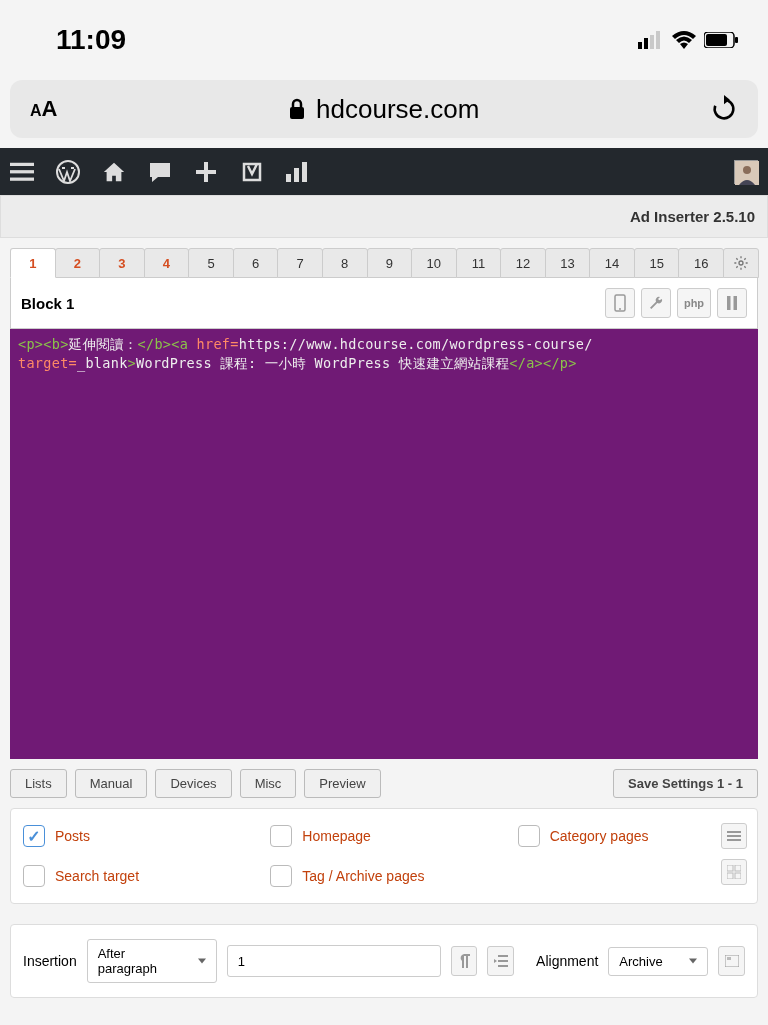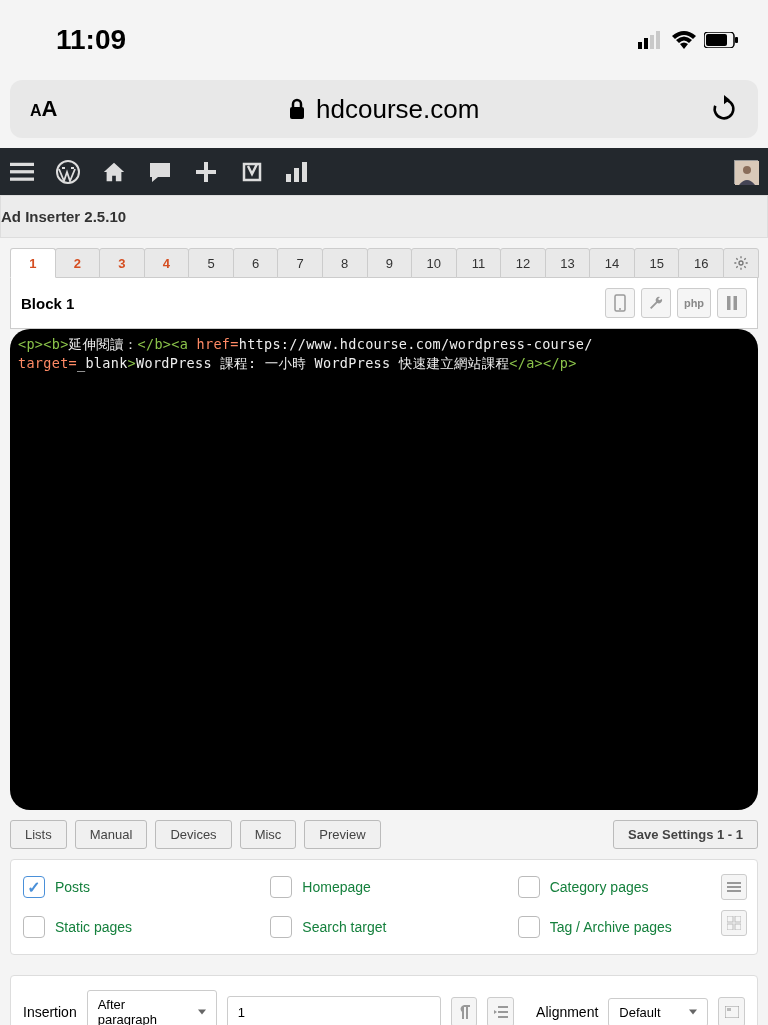--- a/index.html
+++ b/index.html
@@ -17,56 +17,56 @@
 .url-center { flex: 1; display: flex; justify-content: center; align-items: center; gap: 10px; font-size: 26px; font-weight: 500; }
 .url-reload svg { width: 28px; height: 28px; }
 
 
 .wp-admin-bar { background: #23282d; height: 47px; display: flex; align-items: center; padding: 0 10px; gap: 22px; }
 .wp-admin-bar .icon { color: #ddd; fill: #ddd; width: 24px; height: 24px; display: flex; align-items: center; justify-content: center; }
 .wp-admin-bar .spacer { flex: 1; }
 .wp-avatar { width: 24px; height: 24px; background: #ccc; border: 1px solid #999; }
 
 
-.plugin-header { background: #ececec; border: 1px solid #ddd; height: 43px; display: flex; align-items: center; padding: 0 0; justify-content: flex-start; }
+.plugin-header { background: #ececec; border: 1px solid #ddd; height: 43px; display: flex; align-items: center; padding: 0 12px; justify-content: flex-end; }
 .plugin-title { font-size: 15px; font-weight: 600; color: #333; }
 .plugin-header-icons { display: flex; gap: 4px; }
 .header-icon-btn { width: 28px; height: 28px; border: 1px solid #ccc; background: #f5f5f5; border-radius: 3px; display: flex; align-items: center; justify-content: center; }
 
 
 .tabs-row { display: flex; padding: 10px 10px 0; gap: 0; }
 .tab { flex: 1; min-width: 0; height: 30px; background: #e9e9e9; border: 1px solid #ccc; display: flex; align-items: center; justify-content: center; font-size: 13px; color: #333; cursor: pointer; border-radius: 3px 3px 0 0; margin-right: -1px; }
 .tab.active { background: #fff; border-bottom-color: #fff; color: #d54e21; font-weight: 600; z-index: 2; position: relative; }
 .tab.red { color: #d54e21; font-weight: 600; }
 .tab.gear { flex: 0 0 36px; }
 
 
 .block-header { background: #fff; border: 1px solid #ccc; border-top: none; margin: 0 10px; padding: 10px 10px; display: flex; align-items: center; justify-content: space-between; gap: 38px; }
 .block-title { font-size: 15px; font-weight: 700; }
 .block-tools { display: flex; gap: 6px; }
 .tool-btn { width: 30px; height: 30px; border: 1px solid #ccc; background: #f5f5f5; border-radius: 3px; display: flex; align-items: center; justify-content: center; font-size: 11px; color: #888; }
 .tool-btn.php { width: 34px; font-weight: 600; }
 
 
-.code-editor { margin: 0 10px; background: #000000; height: 481px; padding: 6px 8px; font-family: "Menlo", "Consolas", monospace; font-size: 13.5px; color: #ccc; line-height: 1.4; word-wrap: break-word; overflow-wrap: break-word; letter-spacing: 0.3px; border-radius: 20px; }
+.code-editor { margin: 0 10px; background: #701a75; height: 430px; padding: 6px 8px; font-family: "Menlo", "Consolas", monospace; font-size: 13.5px; color: #ccc; line-height: 1.4; word-wrap: break-word; overflow-wrap: break-word; letter-spacing: 0.3px; }
 .cg { color: #8bc34a; }
 .cw { color: #eee; }
 .ca { color: #ff8a65; }
 .eq { color: #ff8a65; }
 
 
 .button-row { margin: 10px 10px 0; display: flex; gap: 8px; }
 .btn { padding: 6px 14px; background: #f0f0f0; border: 1px solid #bbb; border-radius: 3px; font-size: 13px; color: #444; cursor: pointer; }
 .button-row .spacer { flex: 1; }
 .btn-save { font-weight: 600; }
 
 
 .panel { margin: 10px 10px 0; background: #fff; border: 1px solid #ddd; border-radius: 4px; padding: 16px 12px; position: relative; }
 .check-grid { display: grid; grid-template-columns: 1fr 1fr 1fr; gap: 18px 20px; }
-.check-item { display: flex; align-items: center; gap: 10px; font-size: 14px; color: #15803d; }
+.check-item { display: flex; align-items: center; gap: 10px; font-size: 14px; color: #c2410c; }
 .checkbox { width: 22px; height: 22px; border: 1.5px solid #bbb; border-radius: 4px; display: flex; align-items: center; justify-content: center; background: #fff; }
 .checkbox.checked { border-color: #4a90d9; }
 .checkbox.checked::after { content: "✓"; color: #4a90d9; font-weight: bold; font-size: 16px; }
 .panel-side-icons { position: absolute; right: 10px; top: 14px; display: flex; flex-direction: column; gap: 10px; }
 .side-icon { width: 26px; height: 26px; border: 1px solid #ccc; border-radius: 3px; background: #f5f5f5; display: flex; align-items: center; justify-content: center; }
 
 
 .insertion-row { margin: 20px 10px 0; background: #fff; border: 1px solid #ddd; border-radius: 4px; padding: 14px 12px; display: flex; align-items: center; gap: 10px; font-size: 14px; }
 .select-box { position: relative; border: 1px solid #ccc; border-radius: 3px; background: #fff; padding: 6px 28px 6px 10px; font-size: 13px; min-width: 130px; }
 .select-box::after { content: ""; position: absolute; right: 10px; top: 50%; width: 0; height: 0; border-left: 4px solid transparent; border-right: 4px solid transparent; border-top: 5px solid #666; transform: translateY(-50%); }
@@ -244,24 +244,20 @@
     <label class="check-item">
         <span class="checkbox"></span>
         <span>Homepage</span>
       </label>
     <label class="check-item">
         <span class="checkbox"></span>
         <span>Category pages</span>
       </label>
     <label class="check-item">
         <span class="checkbox"></span>
-        <span>Static pages</span>
-      </label>
-    <label class="check-item">
-        <span class="checkbox"></span>
         <span>Search target</span>
       </label>
     <label class="check-item">
         <span class="checkbox"></span>
         <span>Tag / Archive pages</span>
       </label>
   </div>
   <div class="panel-side-icons">
     <div class="side-icon">
         <svg width="14" height="12" viewBox="0 0 14 12">
@@ -293,20 +289,20 @@
   <div class="mini-icon-btn">
       <svg width="14" height="12" viewBox="0 0 14 12">
         <rect x="4" y="0" width="10" height="2" fill="#999"></rect>
         <rect x="4" y="5" width="10" height="2" fill="#999"></rect>
         <rect x="4" y="10" width="10" height="2" fill="#999"></rect>
         <path d="M0 4 l3 2 l-3 2 Z" fill="#999"></path>
       </svg>
     </div>
   <span class="spacer"></span>
   <span>Alignment</span>
-  <div class="select-box" style="min-width:100px;">Default</div>
+  <div class="select-box" style="min-width:100px;">Archive</div>
   <div class="mini-icon-btn">
       <svg width="14" height="12" viewBox="0 0 14 12">
         <rect x="0" y="0" width="14" height="12" fill="none" stroke="#999"></rect>
         <rect x="2" y="2" width="4" height="3" fill="#bbb"></rect>
       </svg>
     </div>
 </div>
 
 </body></html>

